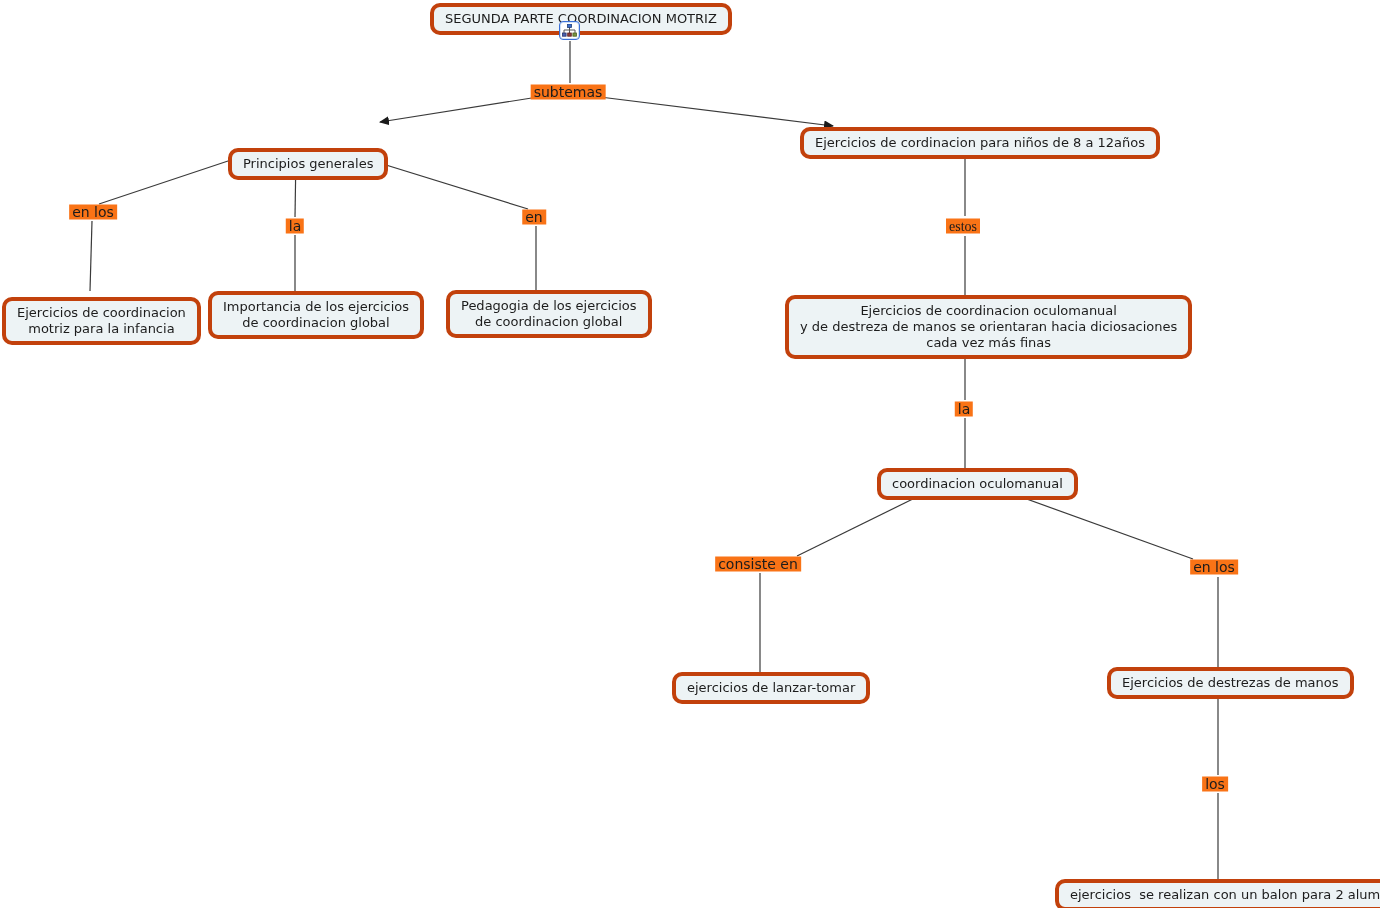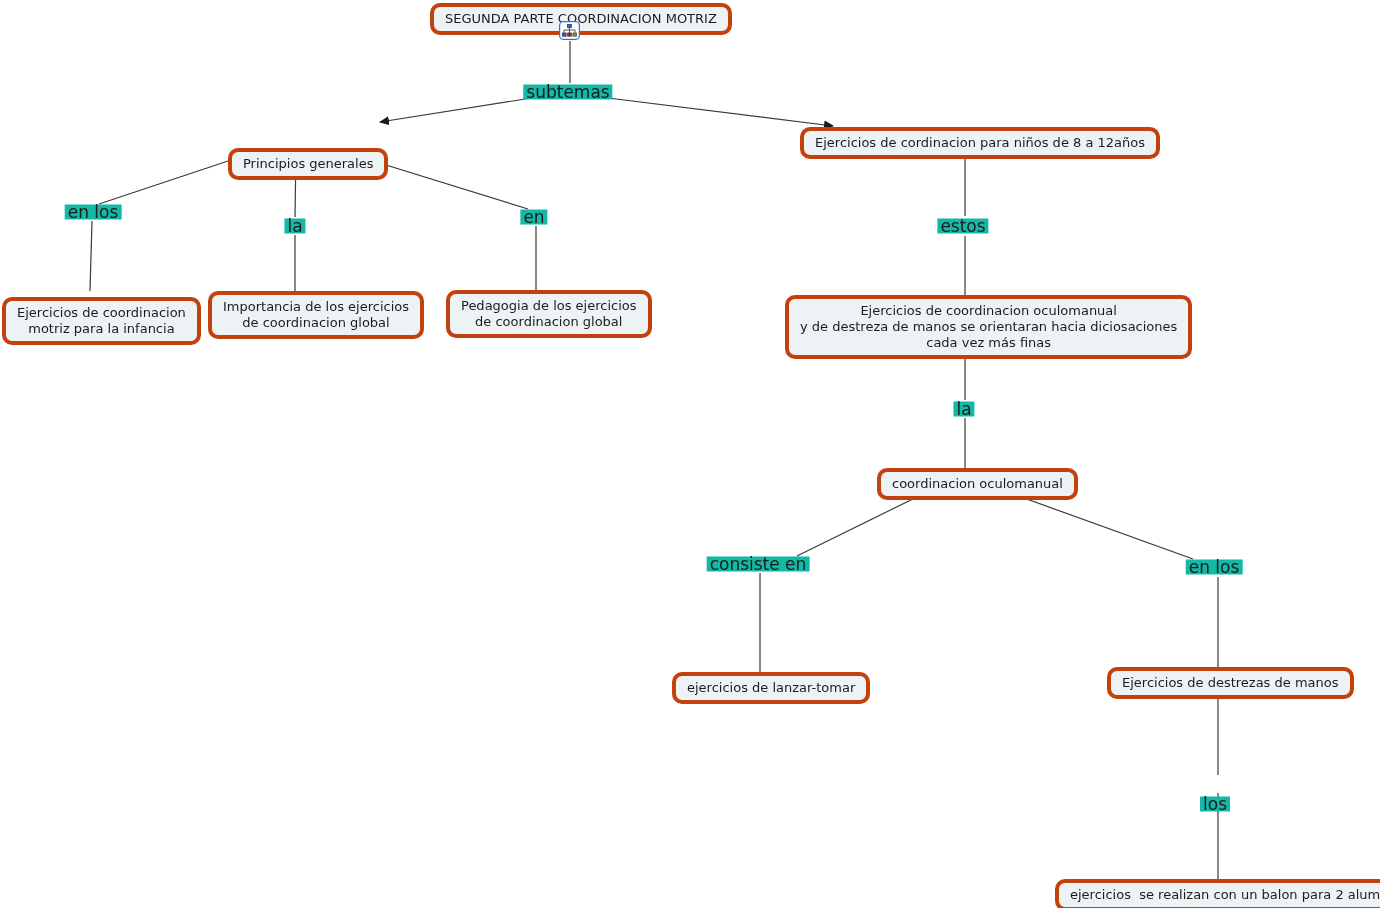--- a/index.html
+++ b/index.html
@@ -19,23 +19,23 @@
     border-radius:10px;
     padding:4px 11px;
     font-size:13px;line-height:16px;
     color:#1c1c1c;
     text-align:center;
     white-space:pre;
   }
   .link-label{
     position:absolute;z-index:2;
     transform:translate(-50%,-50%);
-    background:#14b8a6;
+    background:#f97316;
     padding:0 3px;
-    font-size:17px;line-height:15px;
+    font-size:14px;line-height:15px;
     color:#1c1c1c;
     white-space:nowrap;
   }
   .cmap-icon{
     position:absolute;z-index:4;
     left:559px;top:21px;
     width:21px;height:19px;
     box-sizing:border-box;
     background:#ffffff;
     border:1px solid #3a6fd8;
@@ -120,19 +120,19 @@
   <div class="node" style="left:672px;top:672px;min-width:178px;">ejercicios de lanzar-tomar</div>
 
   <div class="node" style="left:1107px;top:667px;min-width:223px;">Ejercicios de destrezas de manos</div>
 
   <div class="node" style="left:1055px;top:879px;min-width:323px;">ejercicios  se realizan con un balon para 2 alumos</div>
 
   <span class="link-label" style="left:568px;top:92px;">subtemas</span>
   <span class="link-label" style="left:93px;top:212px;">en los</span>
   <span class="link-label" style="left:295px;top:226px;">la</span>
   <span class="link-label" style="left:534px;top:217px;">en</span>
-  <span class="link-label" style="left:963px;top:226px;">estos</span>
+  <span class="link-label" style="left:963px;top:226px;font-family:Liberation Serif, serif;">estos</span>
   <span class="link-label" style="left:964px;top:409px;">la</span>
   <span class="link-label" style="left:758px;top:564px;">consiste en</span>
   <span class="link-label" style="left:1214px;top:567px;">en los</span>
-  <span class="link-label" style="left:1215px;top:784px;margin-top:20px;">los</span>
+  <span class="link-label" style="left:1215px;top:784px;">los</span>
 
 </div>
 
 </body></html>

